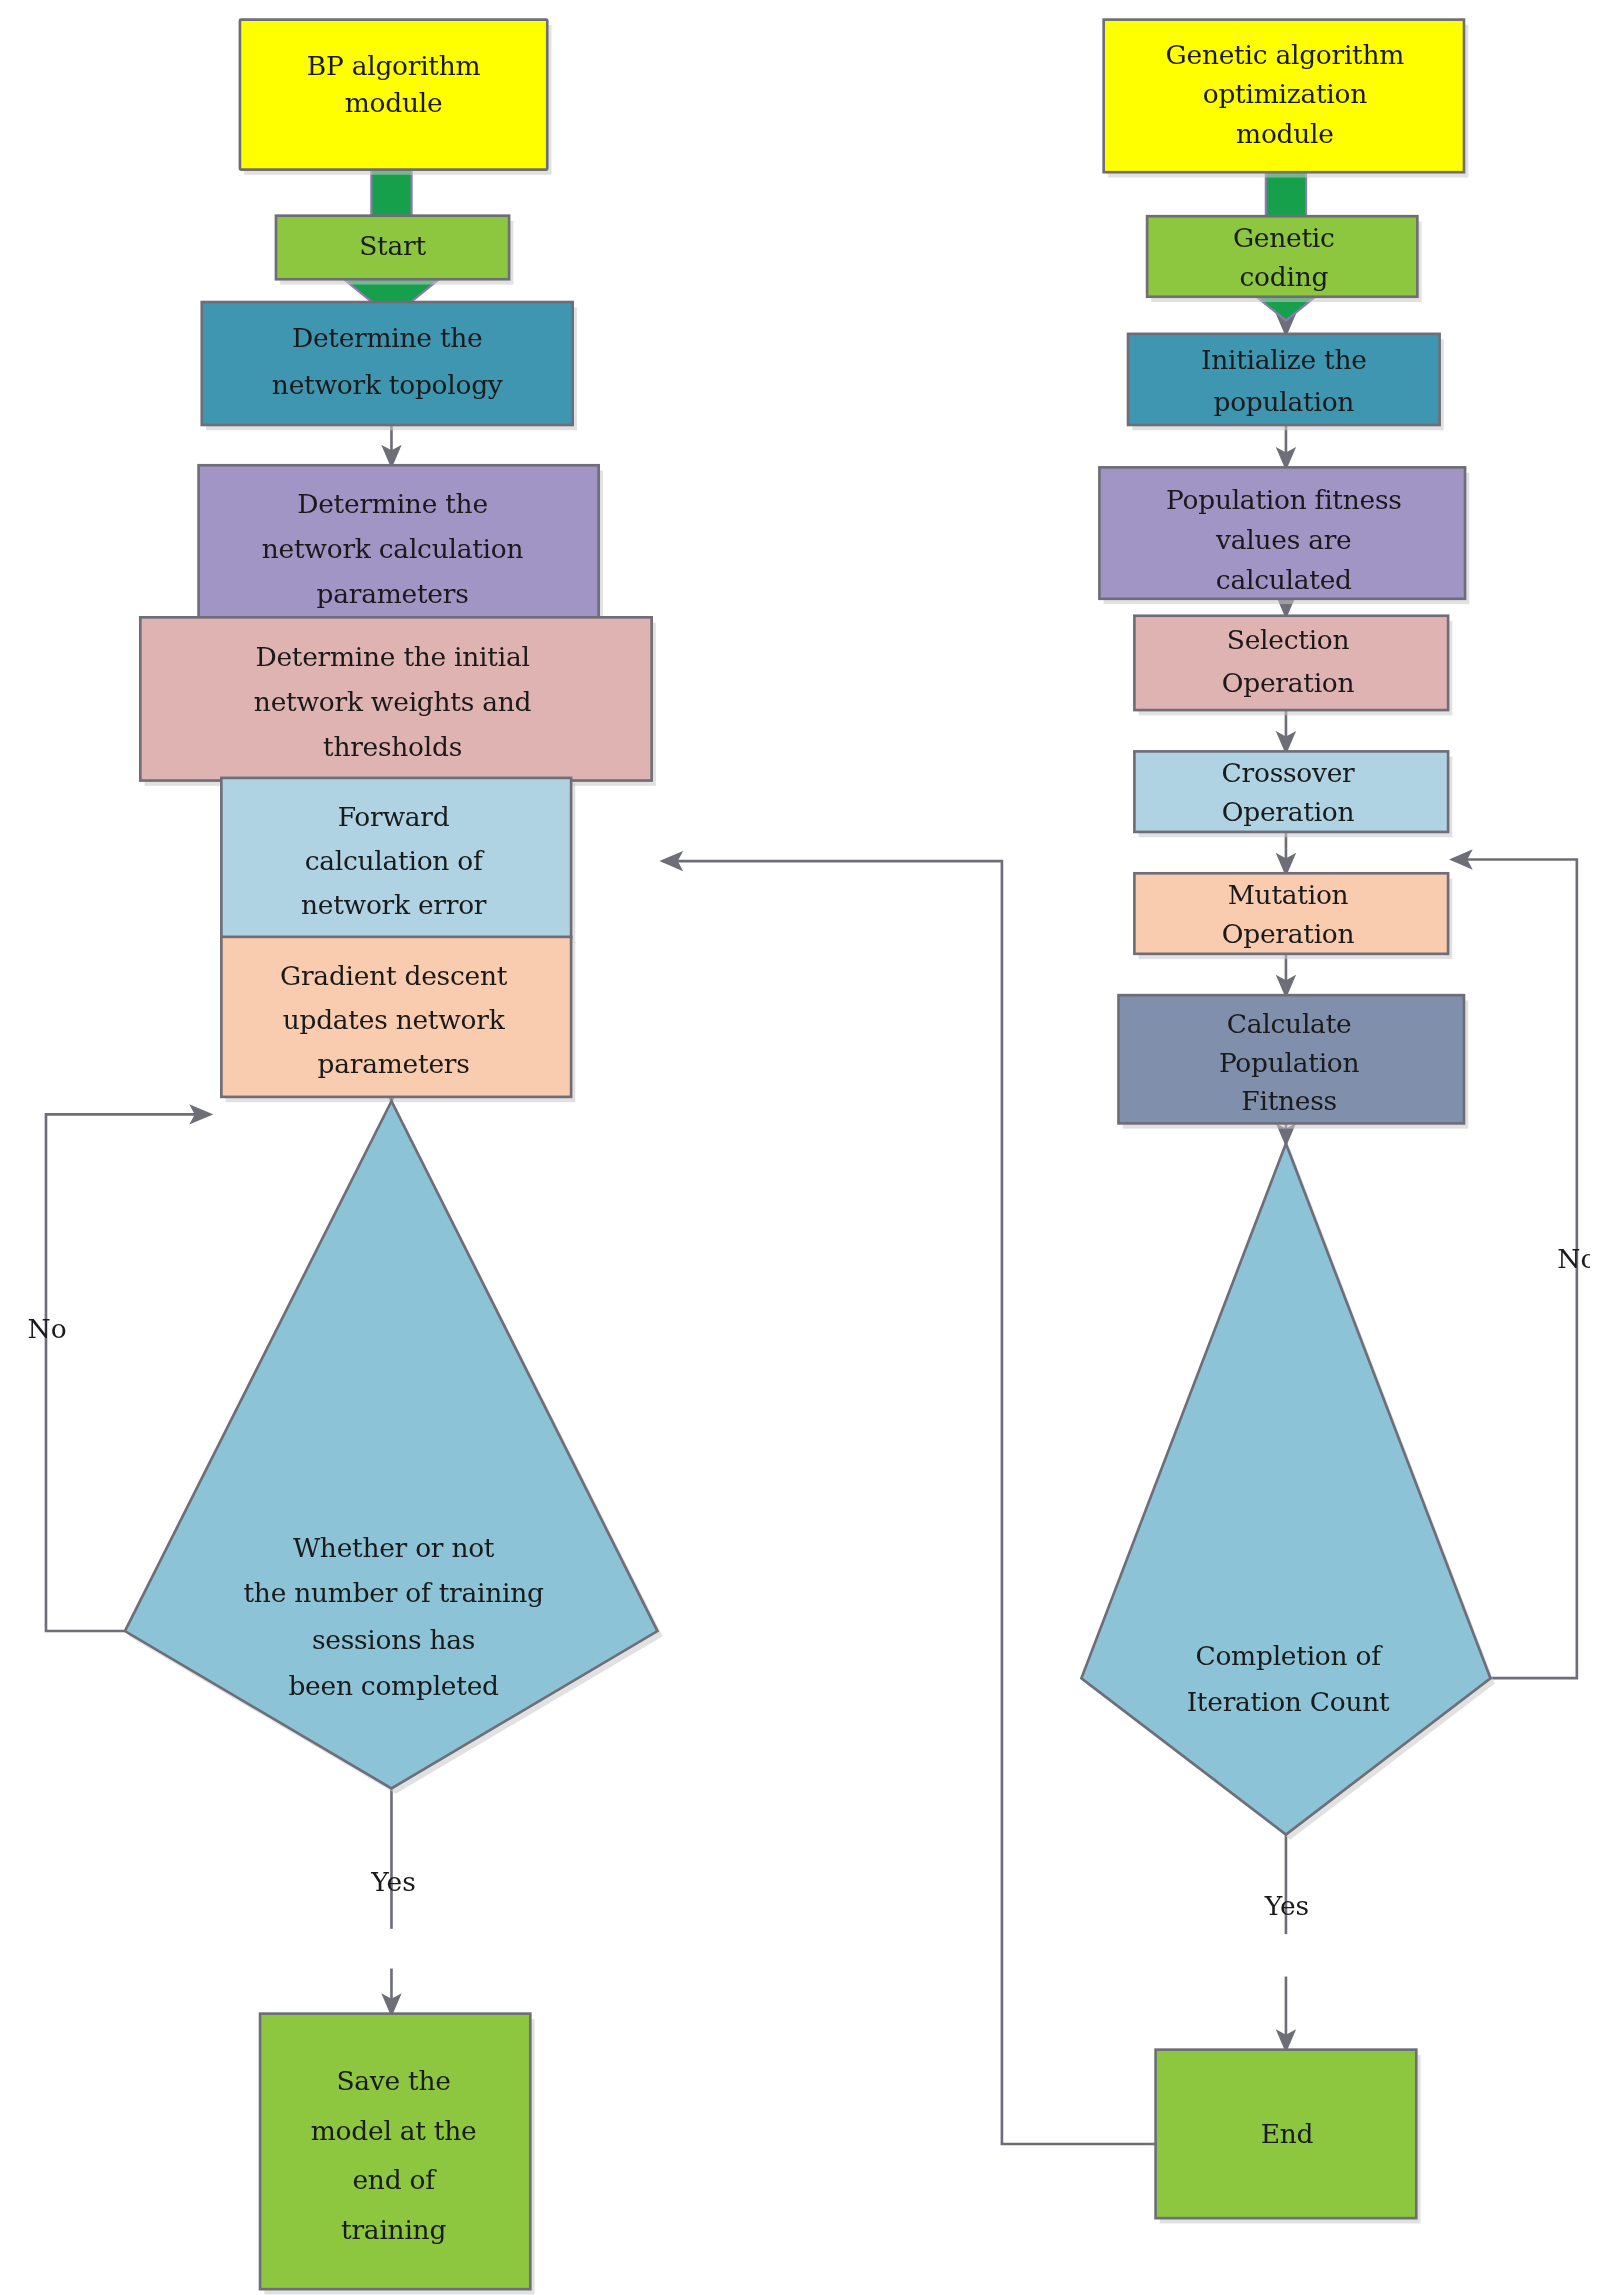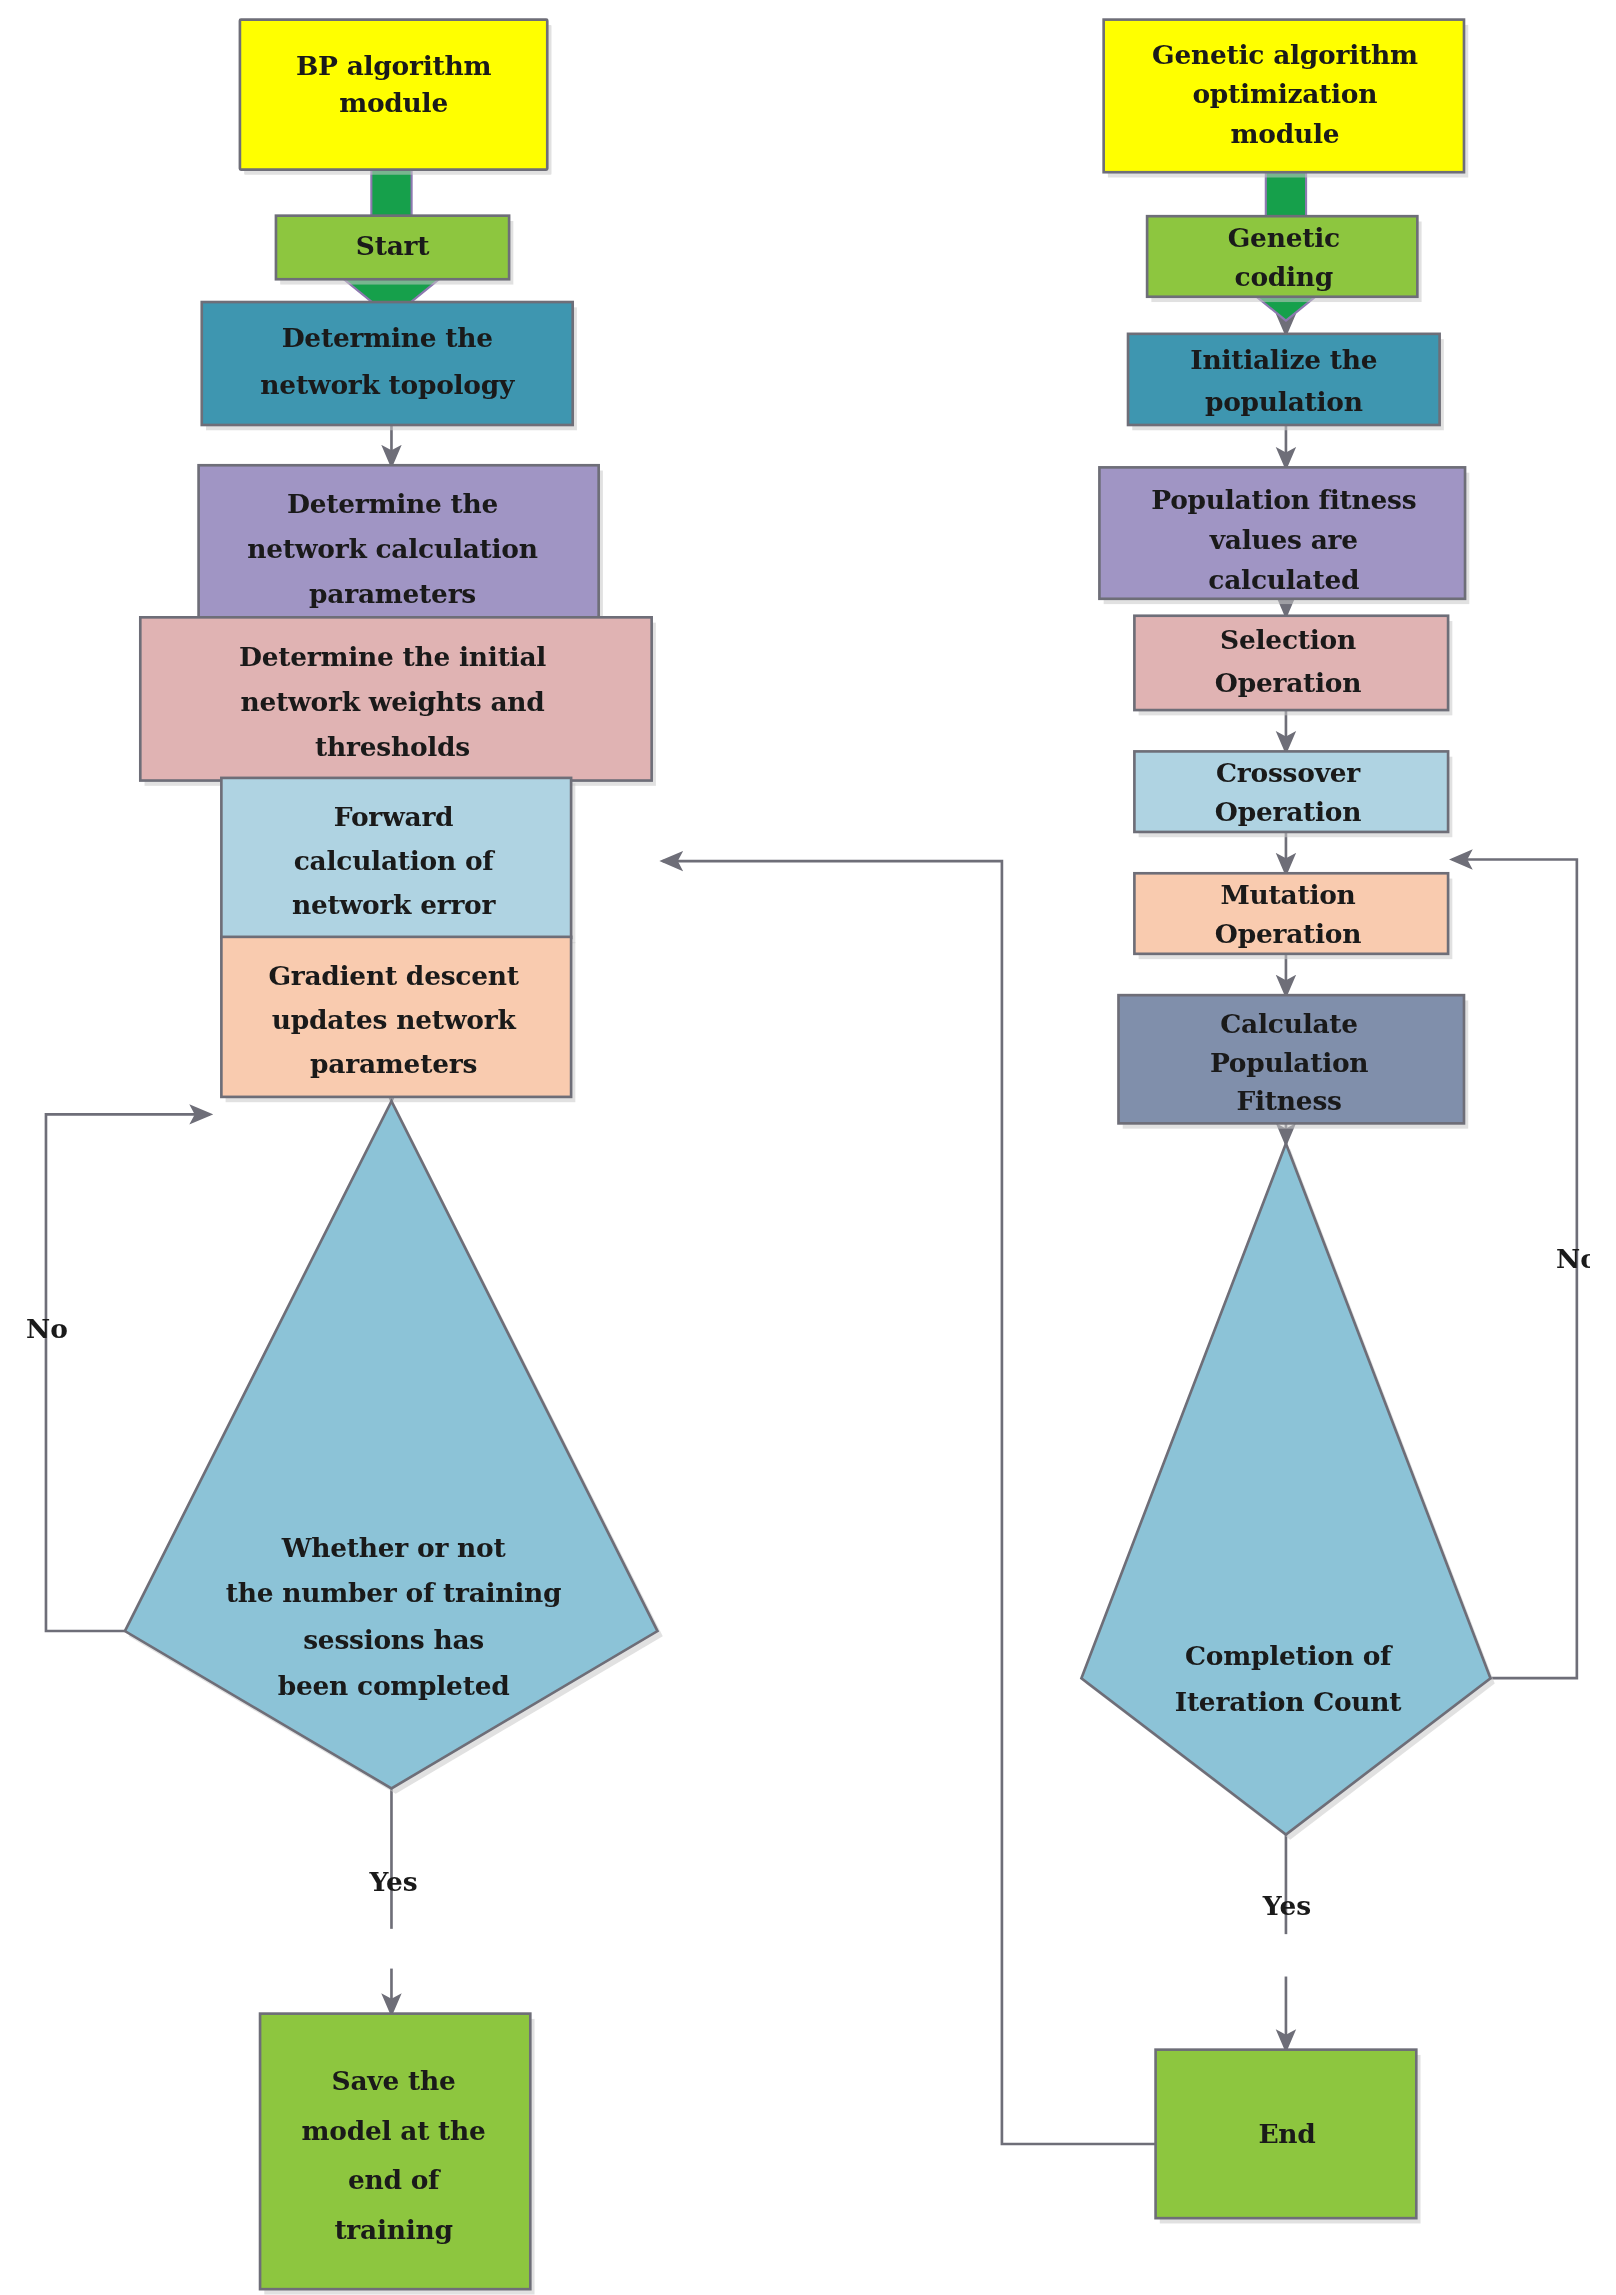--- a/index.html
+++ b/index.html
@@ -7,21 +7,20 @@
     padding: 0;
     background: #ffffff;
   }
   #flow-root {
     position: relative;
     width: 1590px;
     height: 2295px;
     background: #ffffff;
     overflow: hidden;
     font-family: "DejaVu Serif", "Liberation Serif", serif;
-    font-weight: bold;
   }
   svg.canvas {
     position: absolute;
     inset: 0;
     width: 1617px;
     height: 2295px;
     display: block;
   }
   .node-rect {
     stroke: #6E6E78;

